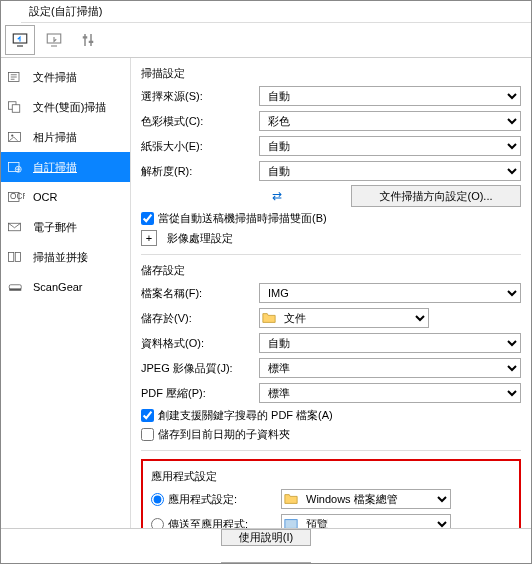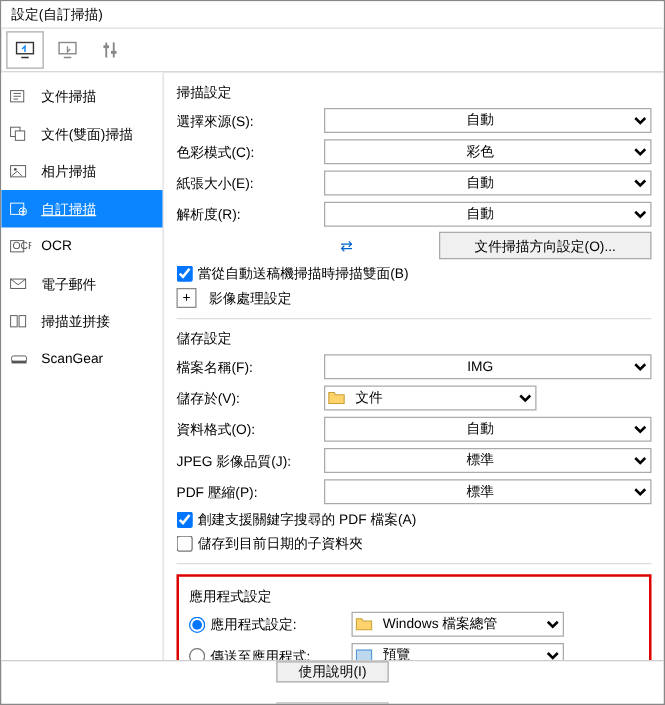--- a/index.html
+++ b/index.html
@@ -1,31 +1,31 @@
 <!DOCTYPE html>
 <html><head>
 <meta charset="utf-8">
 <style>
 * { box-sizing: border-box; margin: 0; padding: 0; font-family: "Microsoft JhengHei", "Segoe UI", sans-serif; font-size: 11px; }
 body { background: #fff; width: 532px; height: 564px; border: 1px solid #888; overflow: hidden; }
-.titlebar { height: 22px; padding: 3px 8px; border-bottom: 1px solid #ddd; background:#fff; }
+.titlebar { height: 22px; padding: 3px 8px; border-bottom: 1px solid #ddd; background:#fff;margin-left:20px; }
 .toolbar { height: 35px; border-bottom: 1px solid #ccc; display:flex; align-items:center; padding:0 4px; gap:4px;}
 .tool-btn { width:30px; height:30px; border:1px solid transparent; display:flex; align-items:center; justify-content:center; }
 .tool-btn.active { border:1px solid #aaa; background:#fff;}
 .tool-btn svg { width:18px; height:18px; }
 .main { display:flex; height: calc(100% - 22px - 35px - 35px); }
 .sidebar { width:130px; border-right:1px solid #ddd; background:#fff; padding-top:4px;}
 .side-item { display:flex; align-items:center; height:30px; padding:0 6px; gap:8px; cursor:pointer;}
 .side-item.active { background:#0a84ff; color:#fff;text-decoration:underline; }
 .side-item svg { width:18px; height:14px; flex-shrink:0;}
 .content { flex:1; overflow-y:auto; padding:6px 10px 6px 10px; }
 .section-title { margin:2px 0 4px 0; }
 .form-row { display:flex; align-items:center; margin:3px 0; min-height:22px; }
 .form-label { width:118px; text-align:left; padding-right:4px;}
-.form-field { flex:1;text-align:center; }
+.form-field { flex:1; }
 select, input[type=text] { width:170px; height:20px; border:1px solid #aaa; background:#fff; padding:0 4px; font-size:11px;}
 .swap-btn { width:24px; height:20px; border:none; background:transparent; color:#0066cc; font-size:12px; cursor:pointer; margin-left:6px;}
 .wide-btn { width:170px; height:22px; border:1px solid #aaa; background:#f0f0f0; cursor:pointer; font-size:11px;}
 .hr { border:none; border-top:1px solid #ddd; margin:8px 0;}
 .plus-box { width:16px; height:16px; border:1px solid #888; display:inline-flex; align-items:center; justify-content:center; font-size:11px; line-height:1; margin-right:6px;}
 .checkbox-row { display:flex; align-items:center; margin:4px 0 4px 0px; gap:4px;}
 .red-frame { border:2px solid #d00; padding:6px 8px 8px 8px; margin-top:4px;}
 .radio-row { display:flex; align-items:center; margin:3px 0; min-height:22px;}
 .radio-row label { width:130px; display:flex; align-items:center; gap:4px;}
 .footer { height:35px; border-top:1px solid #ccc; display:flex; align-items:center; padding:0 10px; gap:8px;flex-direction:column;}

